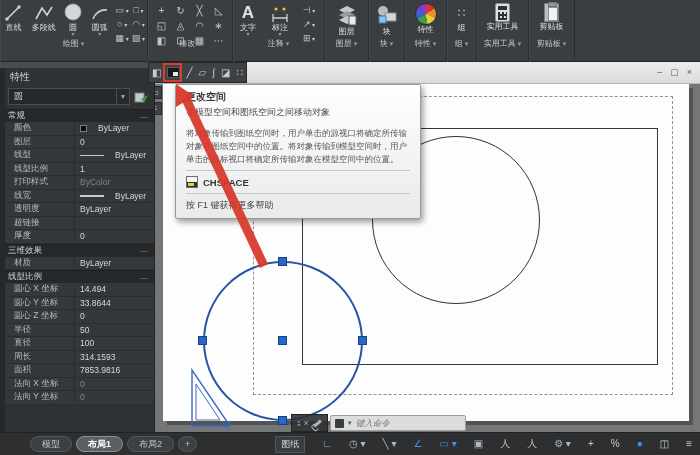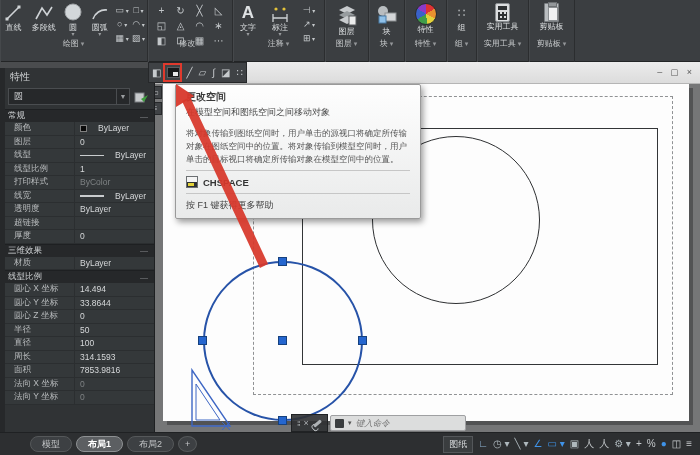--- a/index.html
+++ b/index.html
@@ -97,21 +97,21 @@
   .cmdline .cic{width:9px;height:9px;background:#3a3d3f;border-radius:1px}
   .cmdline .cdd2{font-size:6px;color:#555}
   .cmdline input{flex:1;min-width:0;border:none;background:transparent;outline:none;font-style:italic;font-size:8.5px;color:#85878a;font-family:inherit}
 
   
   .bottombar{position:absolute;left:0;top:432px;width:700px;height:23px;background:#2d2f31;border-top:1px solid #1f2123;display:flex;align-items:center;z-index:30}
   .tabs{display:flex;align-items:center;gap:4px;padding-left:30px}
   .tab{height:16px;padding:0 11px;font-size:9px;color:#c3c5c7;background:#3d4043;border:1px solid #55585a;border-radius:8px;display:flex;align-items:center;cursor:pointer;white-space:nowrap}
   .tab.active{background:#5c5f62;color:#fff;font-weight:bold;border-color:#8e9193}
   .tab.newtab{padding:0 6px;border-radius:50%}
-  .statusicons{margin-left:auto;display:flex;align-items:center;gap:5px;padding-right:8px}
+  .statusicons{margin-left:auto;display:flex;align-items:center;gap:17px;padding-right:8px}
   .paperbtn{font-size:9px;color:#dadcde;background:#3a3d3f;border:1px solid #54575a;padding:1px 5px;cursor:pointer}
   .sico{font-size:10px;line-height:14px;cursor:pointer;white-space:nowrap}
 </style>
 </head>
 <body>
 
 <div class="ribbon">
 
   <div class="panel" style="width:148px">
     <div class="prow-icons">

